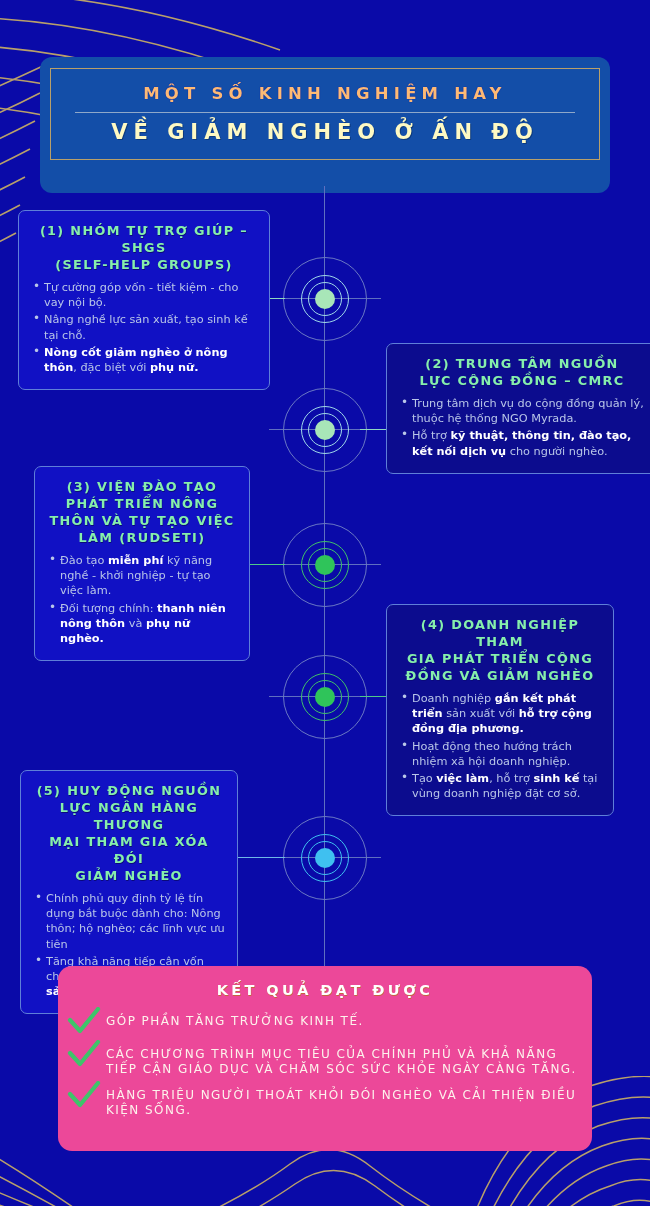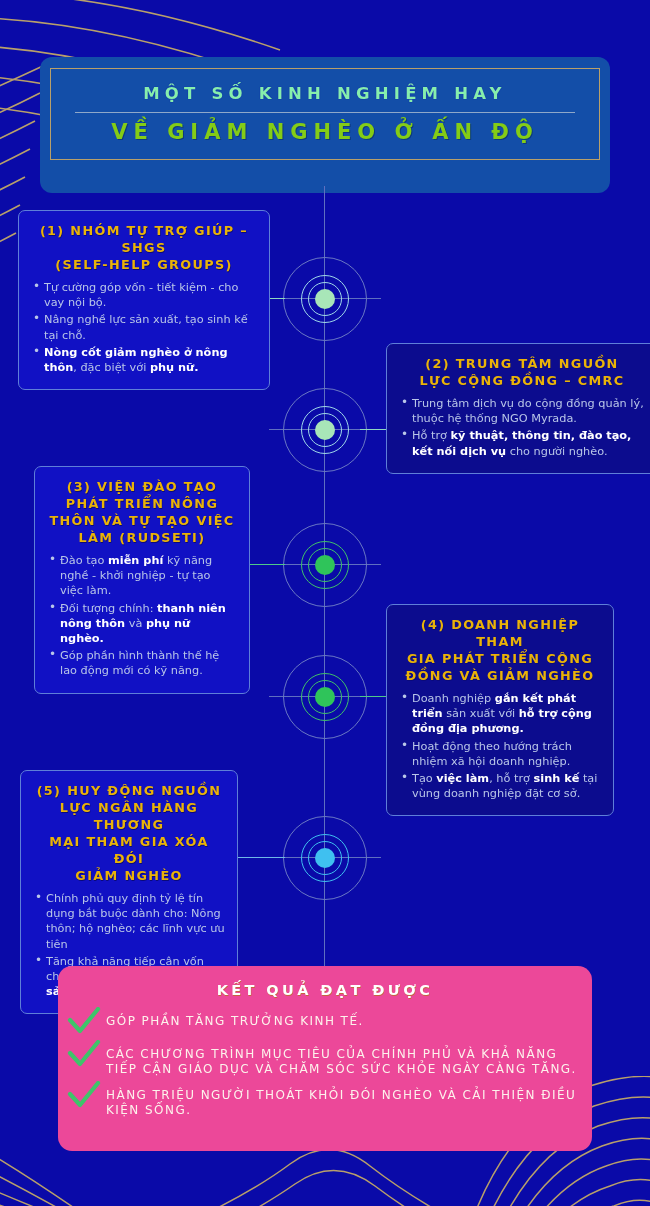--- a/index.html
+++ b/index.html
@@ -29,27 +29,27 @@
     border-radius: 12px;
   }
   #header-inner {
     position: absolute; left: 10px; top: 11px;
     width: 550px; height: 92px;
     border: 1px solid #b9a06a;
     display: flex; flex-direction: column;
     align-items: center; justify-content: center;
   }
   #title-line1 {
-    color: #86efac; font-size: 16.5px; font-weight: bold;
+    color: #fdba74; font-size: 16.5px; font-weight: bold;
     letter-spacing: 5.2px; text-align: right;
     text-shadow: 0 0 1px #0a0aa8;
   }
   #title-rule { width: 500px; height: 1px; background: #8fa8c9; margin: 9px 0 7px; }
   #title-line2 {
-    color: #84cc16; font-size: 21px; font-weight: bold;
+    color: #fef9c3; font-size: 21px; font-weight: bold;
     letter-spacing: 6px; text-align: center;
     text-shadow: 1px 1px 0 #0d3a7d;
   }
 
   
   #timeline-axis {
     position: absolute; left: 324px; top: 186px;
     width: 1px; height: 780px; background: #5f6fc0;
   }
   .node { position: absolute; width: 84px; height: 84px; }
@@ -68,21 +68,21 @@
   
   .card {
     position: absolute;
     border: 1px solid #5f7fd8;
     border-radius: 7px;
     padding: 11px 12px 12px;
   }
   .card.solid { background: #1111c4; }
   .card.dark  { background: #0c0c8e; }
   .card h3 {
-    color: #eab308; font-size: 12.8px; font-weight: bold;
+    color: #86efac; font-size: 12.8px; font-weight: bold;
     letter-spacing: 1.35px; line-height: 17px; text-align: center;
     margin-bottom: 7px;
     text-shadow: 0.5px 0.5px 0 #0a0a7a;
   }
   .card ul { list-style: none; }
   .card li {
     position: relative; color: #b9c6e8;
     font-size: 11.3px; line-height: 15.2px;
     padding-left: 13px; margin-bottom: 2px;
   }
@@ -247,21 +247,20 @@
     </ul>
   </div>
 
   <div class="card solid" id="card-3" style="left:34px; top:466px; width:216px;">
     <h3>
       <span>(3) VIỆN ĐÀO TẠO</span><br><span>PHÁT TRIỂN NÔNG</span><br><span>THÔN VÀ TỰ TẠO VIỆC</span><br><span>LÀM (RUDSETI)</span>
     </h3>
     <ul>
       <li>Đào tạo <b>miễn phí</b> kỹ năng nghề - khởi nghiệp - tự tạo việc làm.</li>
       <li>Đối tượng chính: <b>thanh niên nông thôn</b> và <b>phụ nữ nghèo.</b></li>
-      <li>Góp phần hình thành thế hệ lao động mới có kỹ năng.</li>
     </ul>
   </div>
 
   <div class="card dark" id="card-4" style="left:386px; top:604px; width:228px;">
     <h3>
       <span>(4) DOANH NGHIỆP THAM</span><br><span>GIA PHÁT TRIỂN CỘNG</span><br><span>ĐỒNG VÀ GIẢM NGHÈO</span>
     </h3>
     <ul>
       <li>Doanh nghiệp <b>gắn kết phát triển</b> sản xuất với <b>hỗ trợ cộng đồng địa phương.</b></li>
       <li>Hoạt động theo hướng trách nhiệm xã hội doanh nghiệp.</li>

